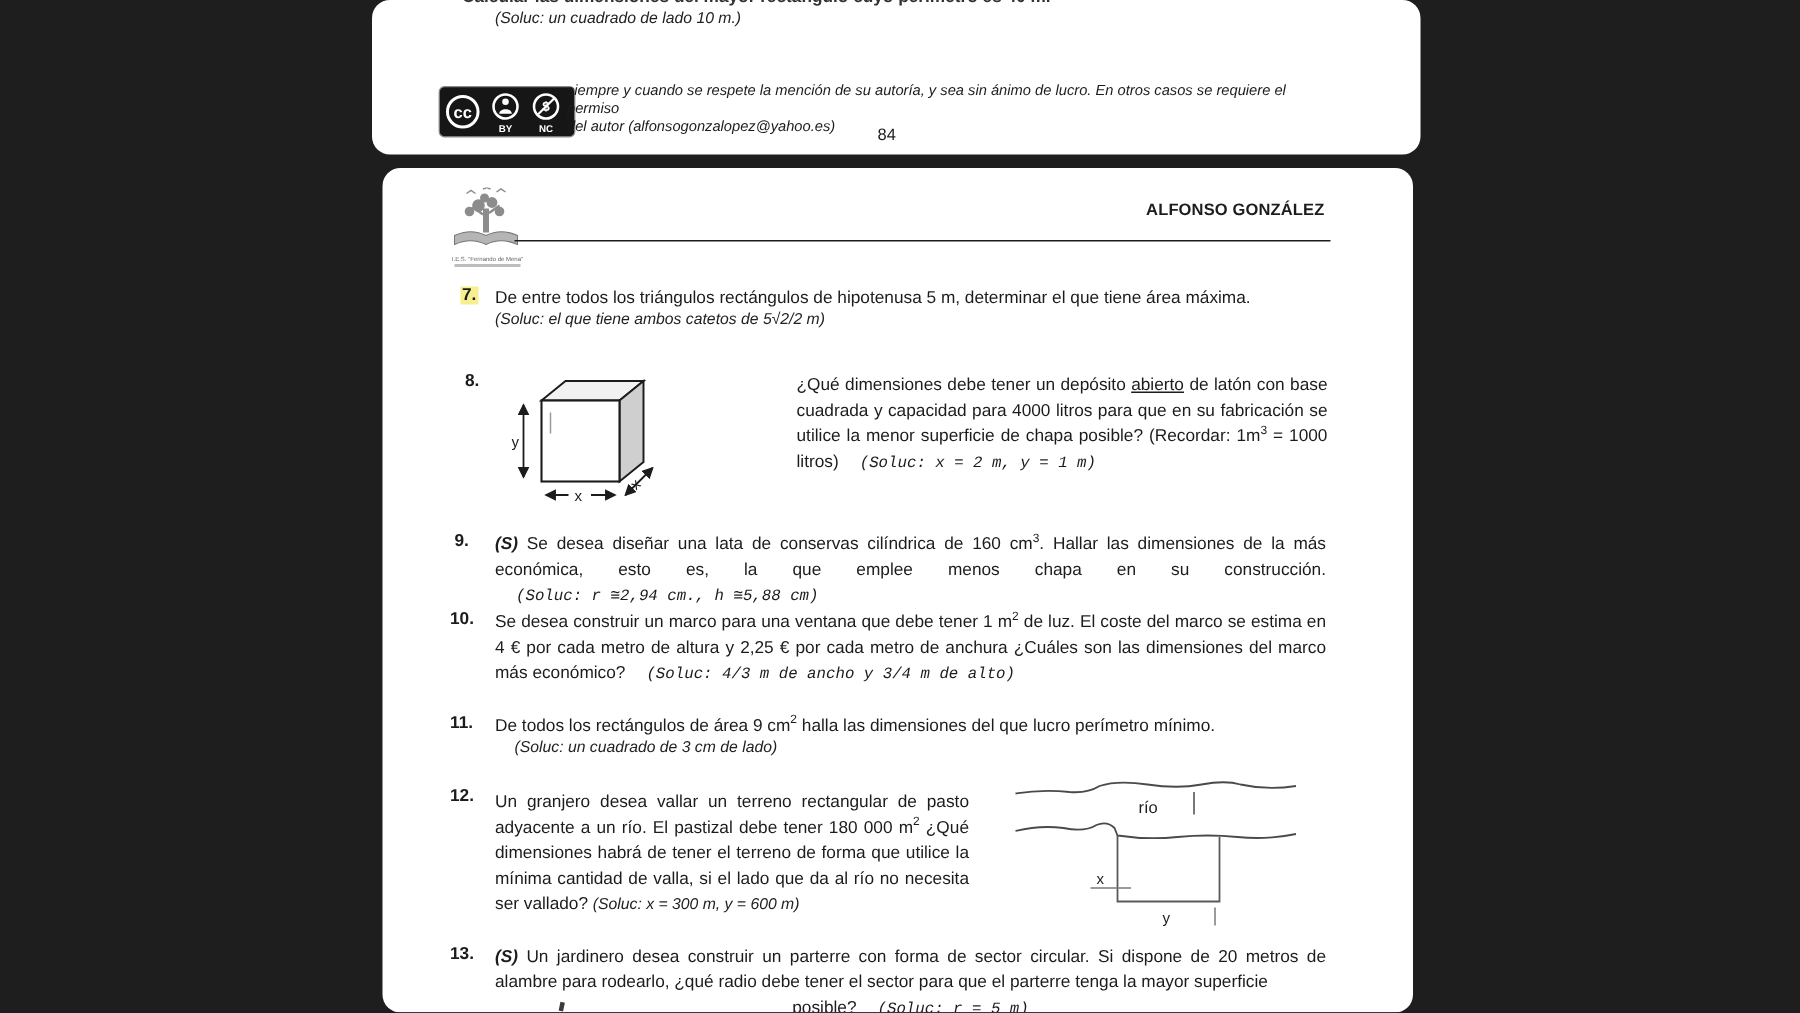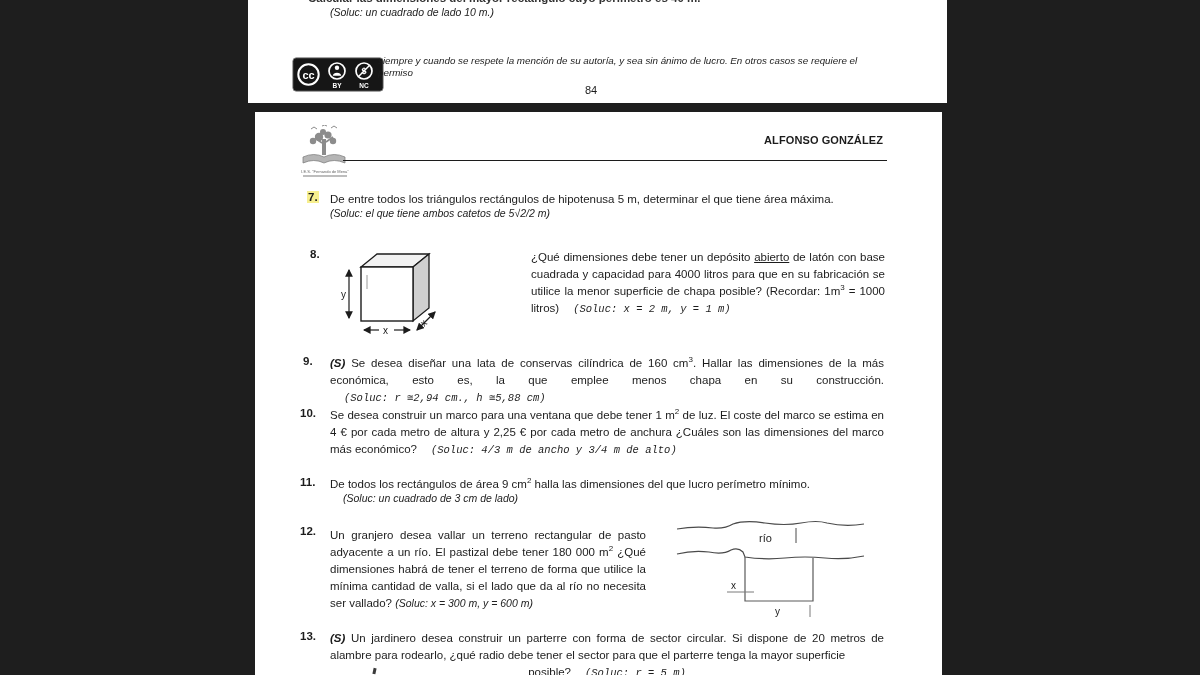--- a/index.html
+++ b/index.html
@@ -1,18 +1,18 @@
 <!DOCTYPE html>
 <html><head>
 <meta charset="utf-8">
 <style>
   html,body{margin:0;padding:0;background:#1e1e1e;}
   .stage{position:relative;width:1200px;height:675px;overflow:hidden;background:#1e1e1e;
          font-family:"Liberation Sans",sans-serif;color:#1c1c1c;}
-  .page{position:absolute;background:#ffffff;overflow:hidden;}
+  .page{position:absolute;background:#ffffff;overflow:hidden;border-radius:12px;}
   #page1{left:248px;top:0;width:699px;height:103px;}
   #page2{left:255px;top:112px;width:687px;height:563px;}
   .abs{position:absolute;}
   .body-text{font-size:11.5px;line-height:17px;text-align:justify;}
   .single{text-align:left;}
   .num{font-weight:bold;font-size:11.5px;}
   .soluc{font-style:italic;font-size:10.5px;color:#222;}
   .soluc-inline{font-style:italic;font-size:10.5px;margin-left:14px;white-space:nowrap;font-family:Liberation Mono, monospace;}
   .s-label{font-weight:bold;font-style:italic;}
   .hl{background:#f7ef8e;padding:0 1px;}
@@ -54,20 +54,21 @@
           <circle cx="72" cy="14" r="8" fill="none" stroke="#ffffff" stroke-width="1.7"></circle>
           <text x="72" y="17.2" font-size="9" font-weight="bold" fill="#ffffff" text-anchor="middle">$</text>
           <line x1="66.6" y1="19.4" x2="77.4" y2="8.6" stroke="#ffffff" stroke-width="1.4"></line>
           <text x="72" y="31" font-size="6.5" font-weight="bold" fill="#ffffff" text-anchor="middle">NC</text>
         </g>
       </svg>
     </div>
 
     <div class="abs license" style="left:130px;top:55px;width:510px;">
       <div>siempre y cuando se respete la mención de su autoría, y sea sin ánimo de lucro. En otros casos se requiere el permiso</div>
+      <div>del autor (alfonsogonzalopez@yahoo.es)</div>
     </div>
     <div class="abs pageno" style="left:337px;top:84px;">84</div>
   </div>
 
   <div class="page" id="page2">
 
     <div class="abs" style="left:40px;top:13px;width:60px;">
       <svg width="60" height="40" viewBox="0 0 60 40">
         <g fill="#8c8c8c" stroke="#8c8c8c">
           <path d="M16,4 l3,-2 l3,2" fill="none" stroke-width="1"></path>

